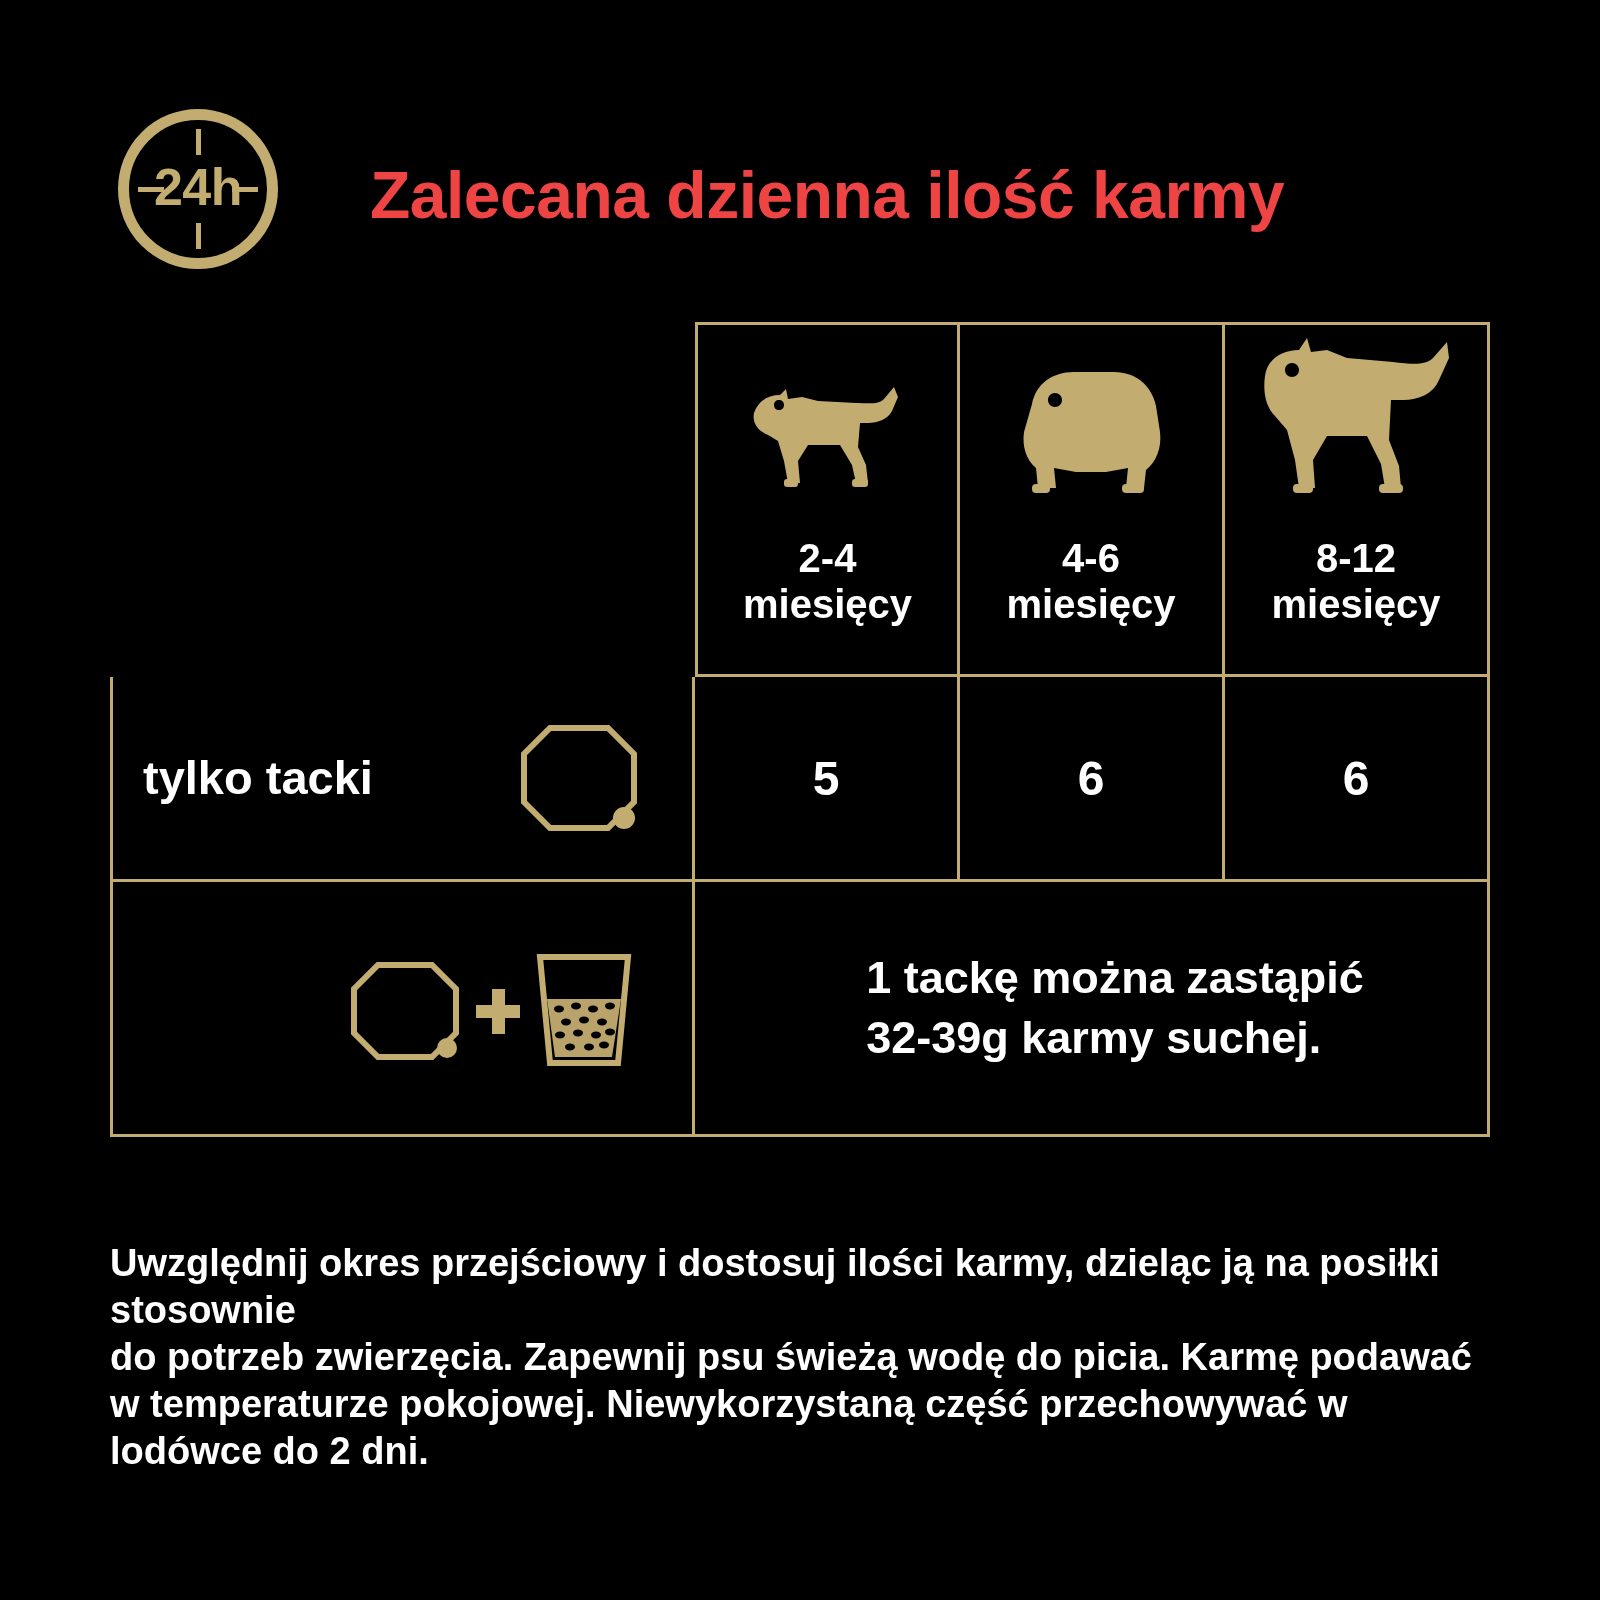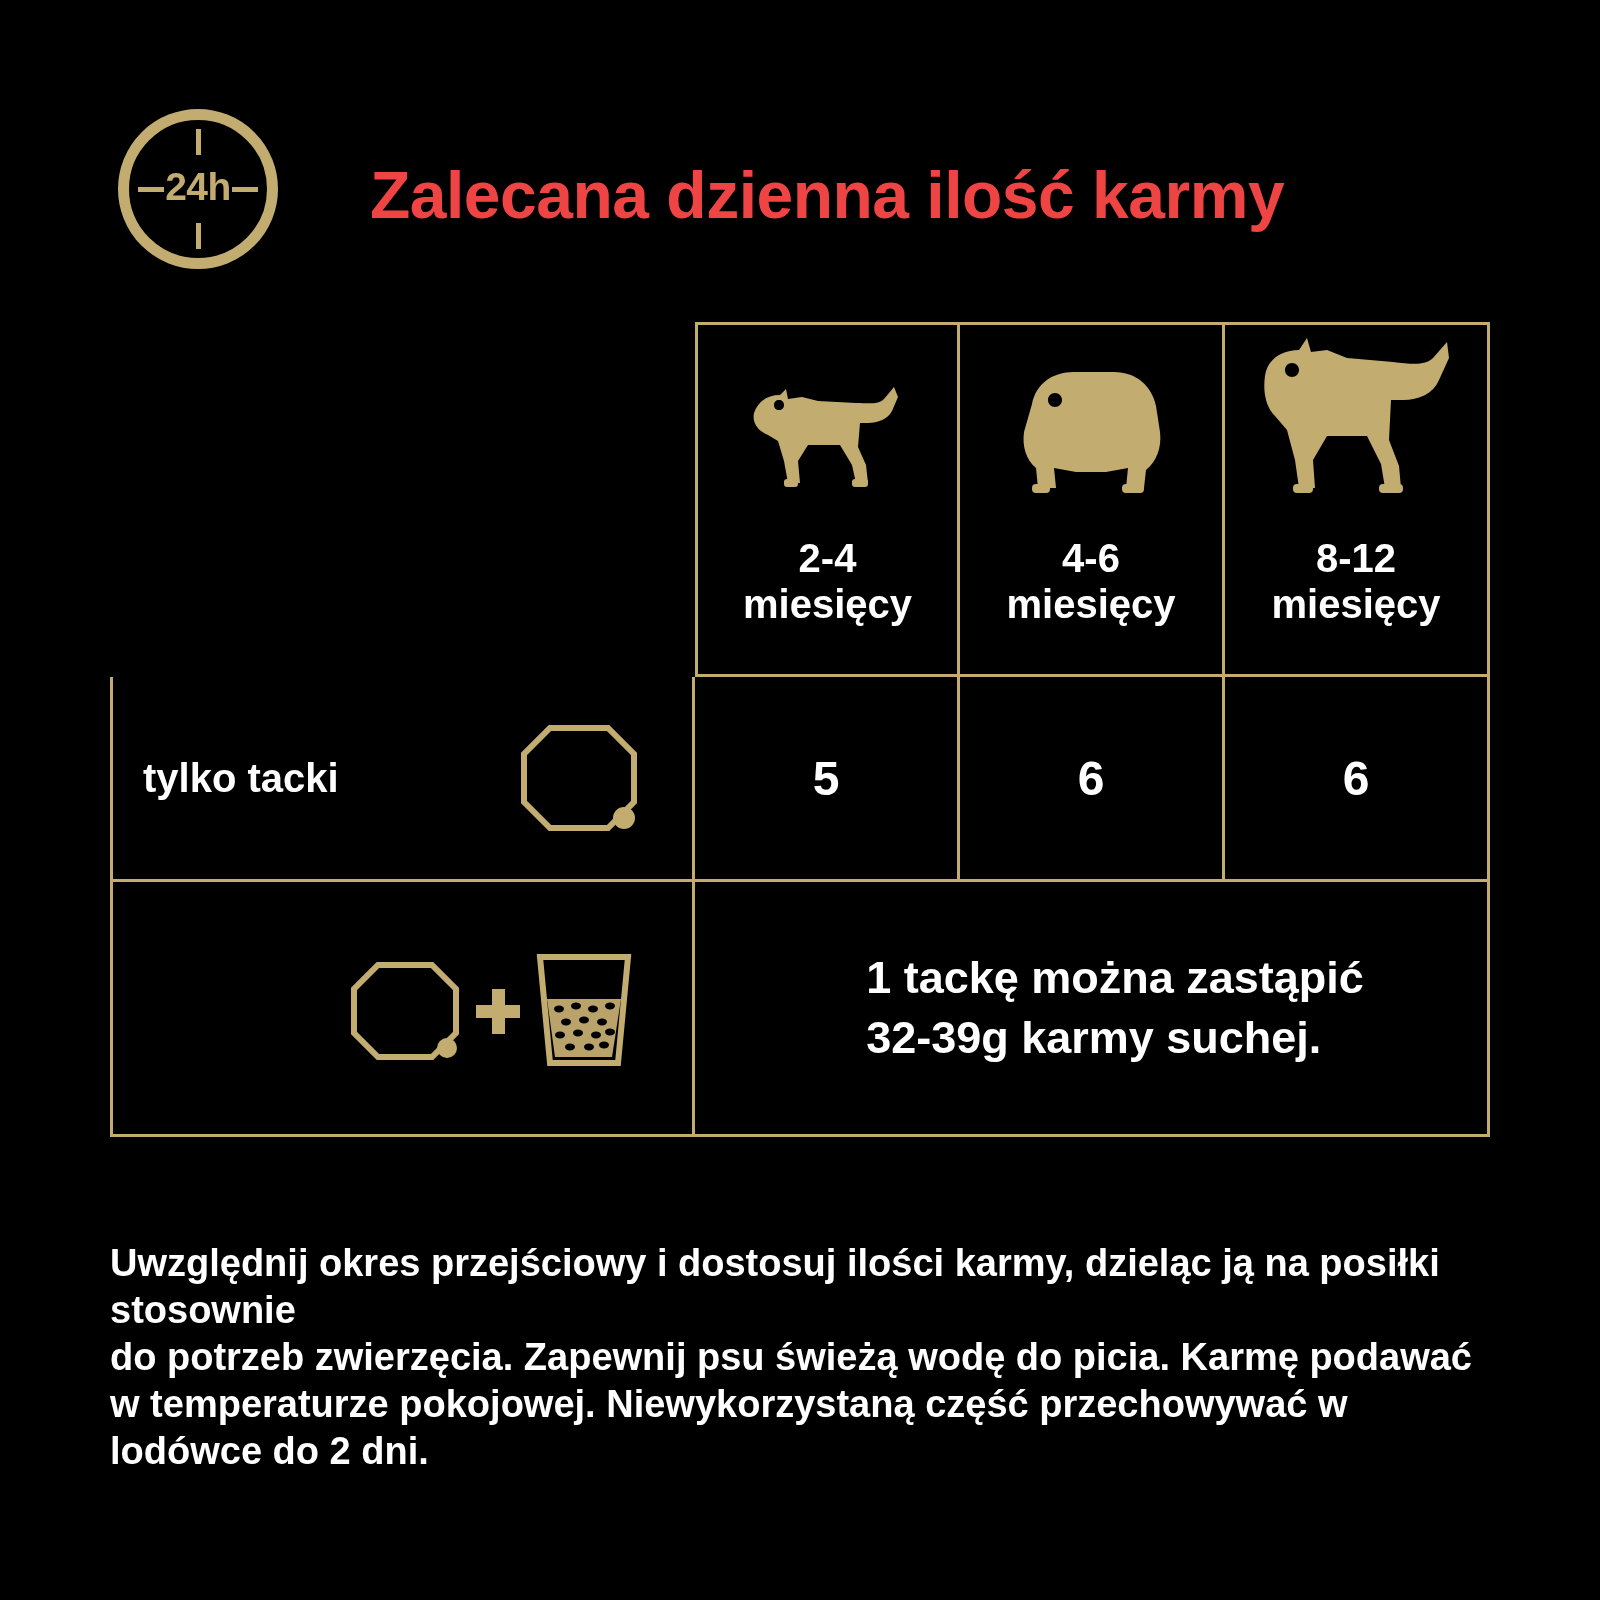--- a/index.html
+++ b/index.html
@@ -45,21 +45,21 @@
     border: 11px solid #c3ac70;
     border-radius: 50%;
     box-sizing: border-box;
   }
   .clock-badge .label24 {
     position: absolute;
     left: 0;
     top: 52px;
     width: 160px;
     text-align: center;
-    font-size: 39px;
+    font-size: 52px;
     font-weight: bold;
     color: #c3ac70;
     letter-spacing: -0.5px;
     line-height: 52px;
   }
   .clock-badge .tick {
     position: absolute;
     background: #c3ac70;
   }
   .tick-top    { left: 78px; top: 20px;  width: 5px;  height: 26px; }
@@ -133,21 +133,21 @@
     display: flex;
     align-items: center;
     justify-content: center;
   }
   .row-2 .first-cell {
     border-left: 3px solid #c3ac70;
     justify-content: flex-start;
     padding-left: 30px;
   }
   .label-text {
-    font-size: 40px;
+    font-size: 47px;
     font-weight: bold;
     color: #ffffff;
     line-height: 54px;
   }
   .num-text {
     font-size: 48px;
     font-weight: bold;
     color: #ffffff;
   }
   .icon-slot {

